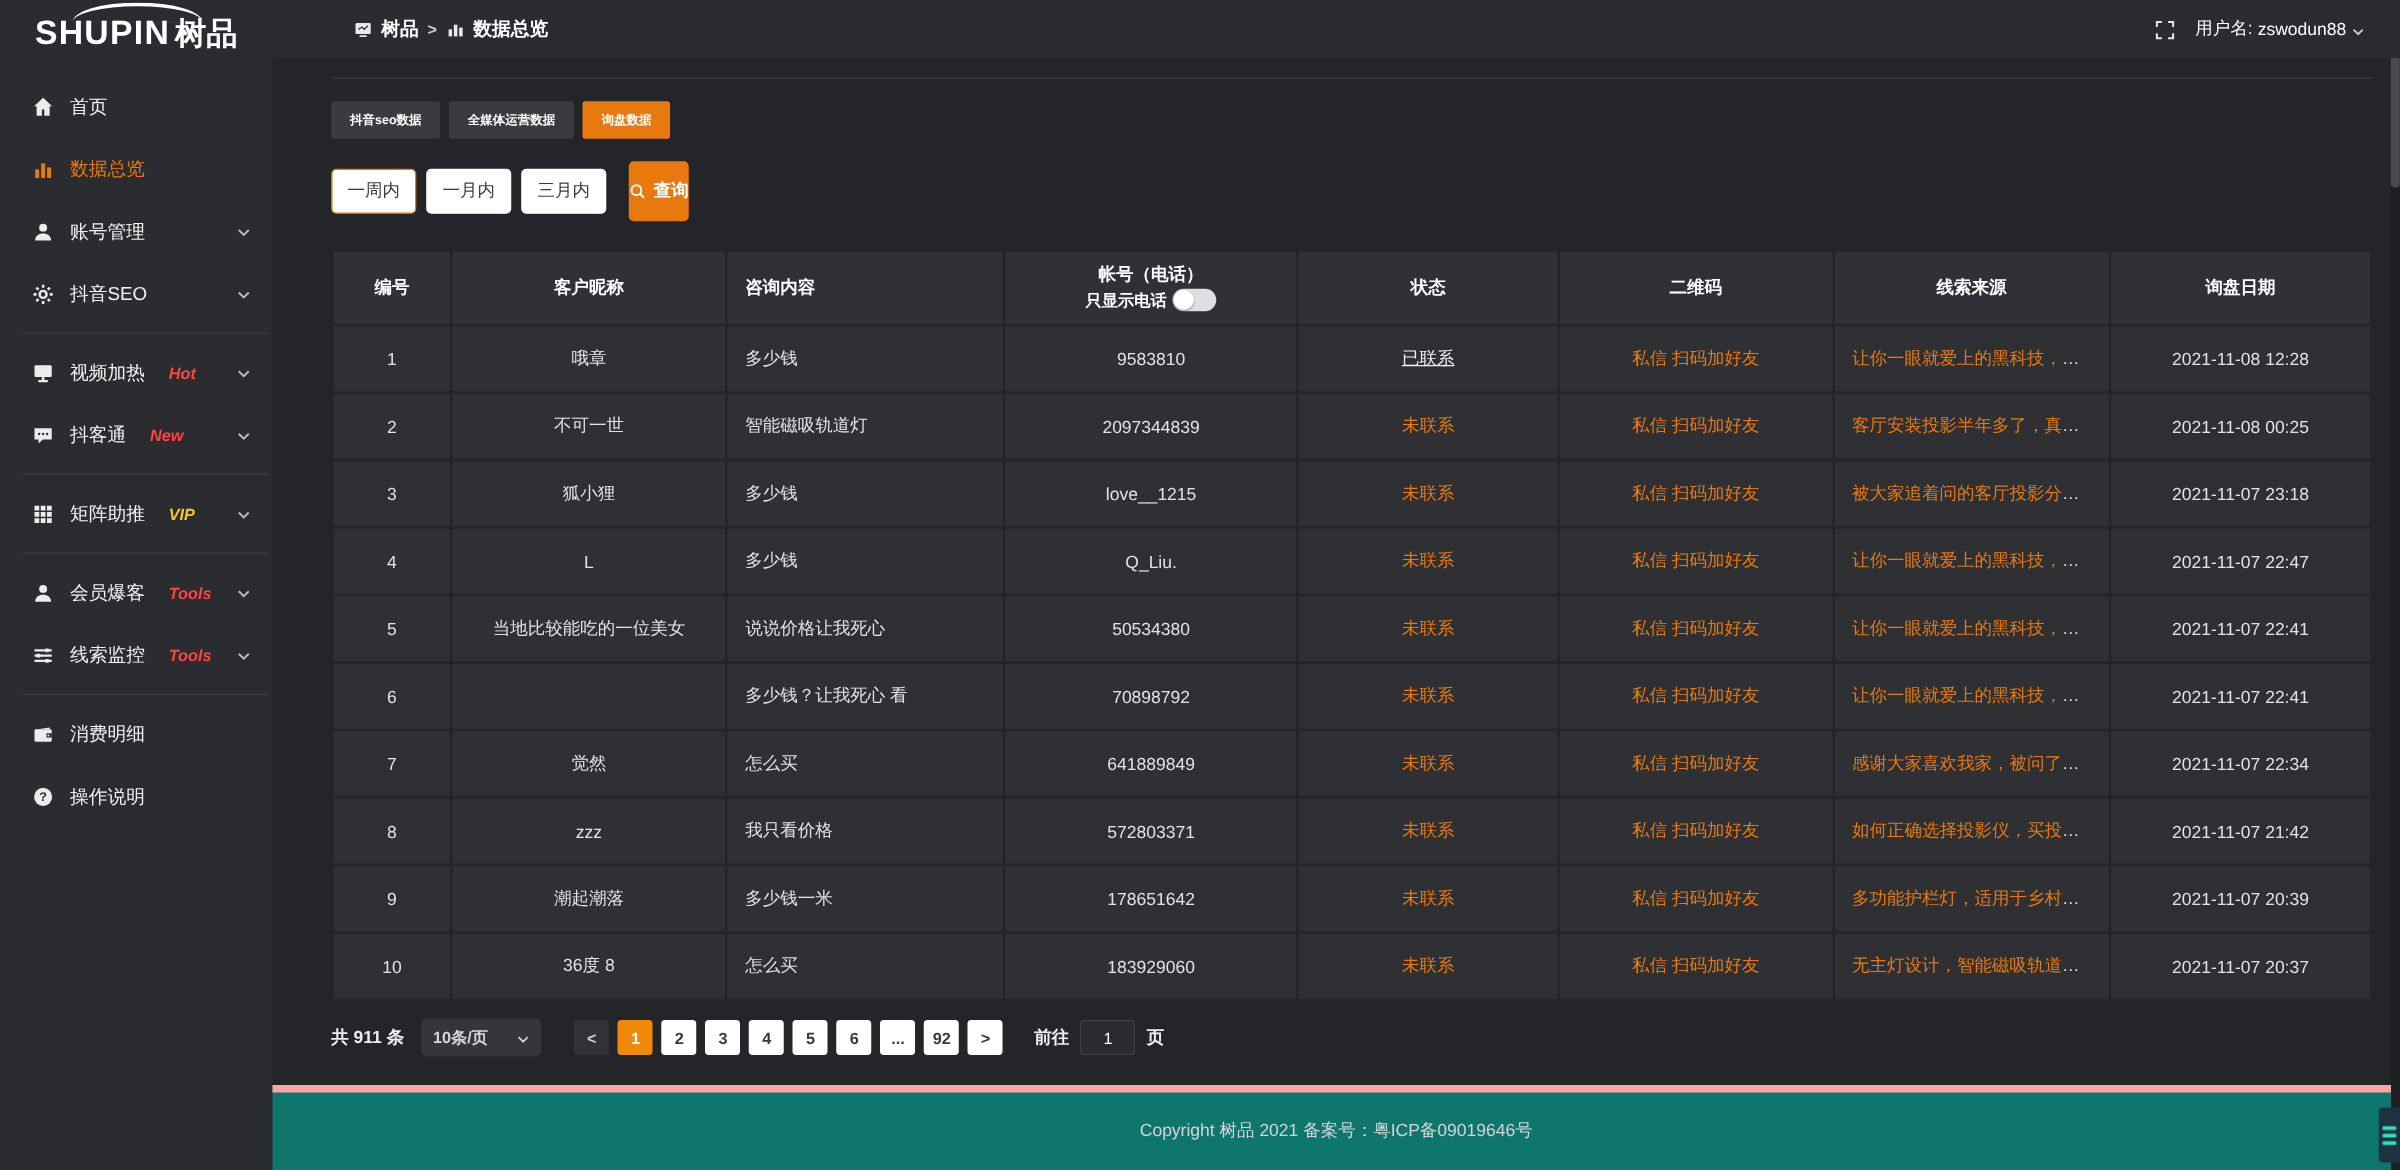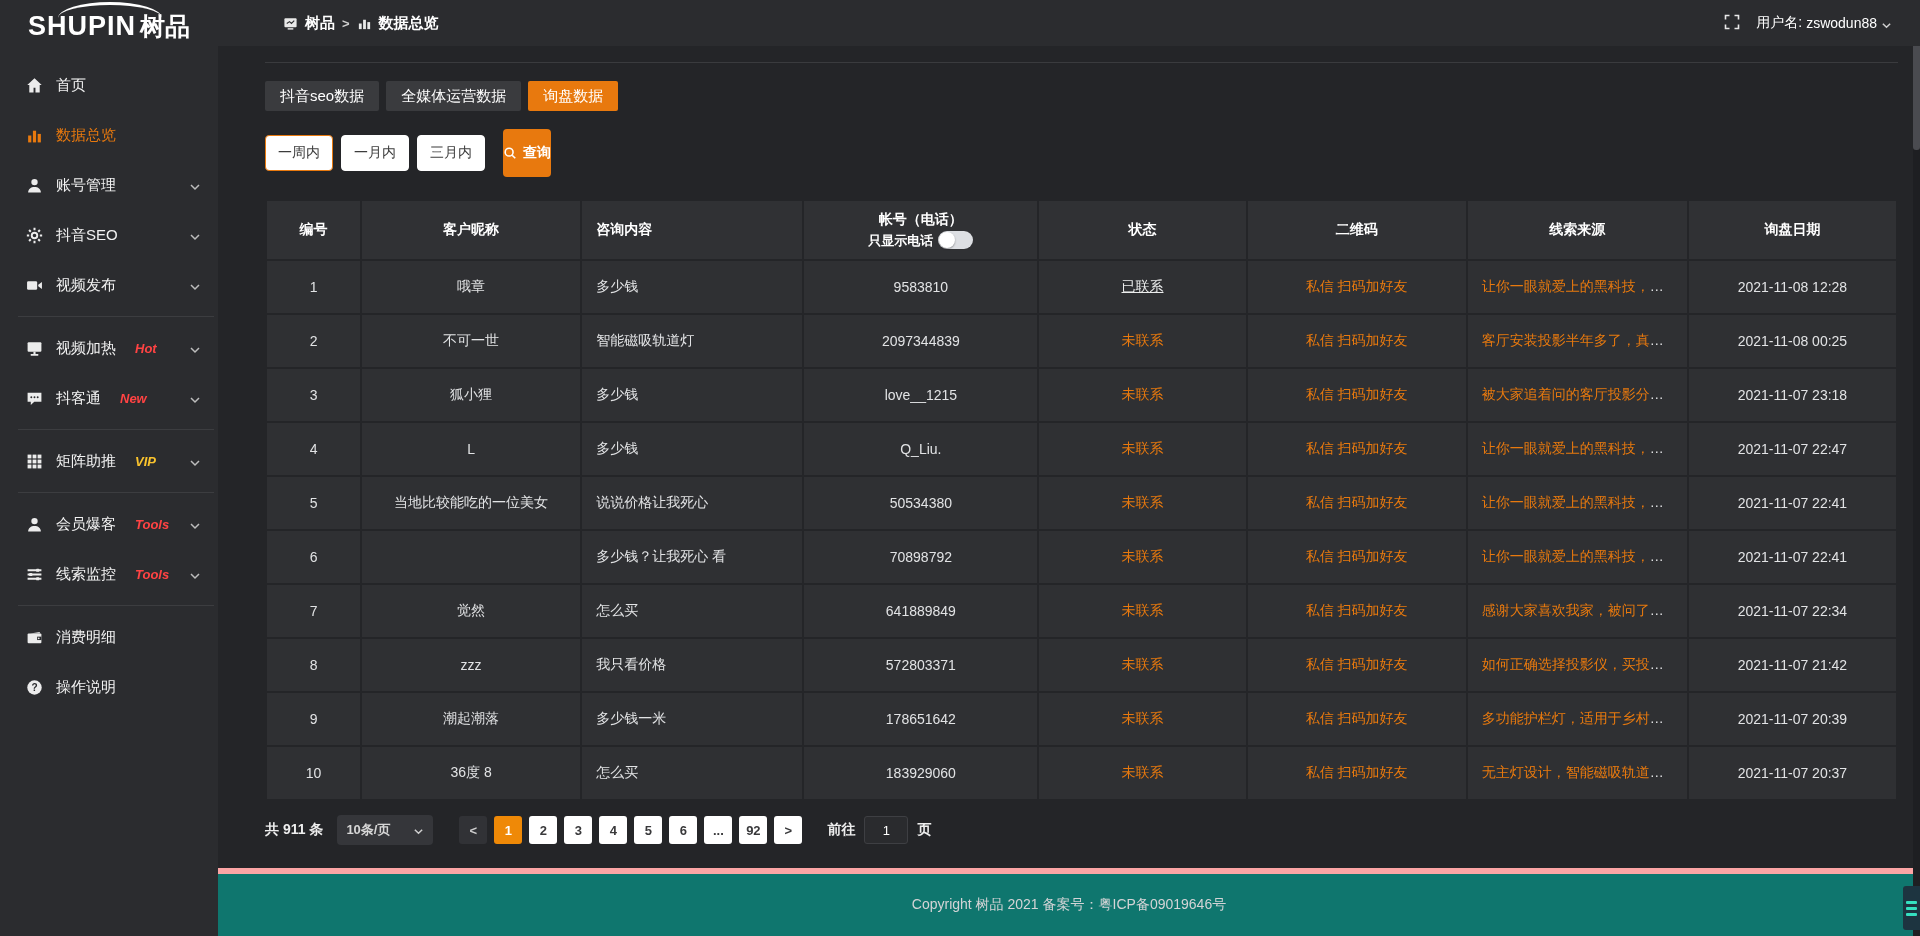--- a/index.html
+++ b/index.html
@@ -8,41 +8,41 @@
   
   .topbar { position:relative; height:46px; background:#2b2c2f; display:flex; align-items:center; z-index:5; }
   .logo { width:218px; height:46px; display:flex; align-items:center; justify-content:center; gap:4px; color:#fff; }
   .logo-arc { position:absolute; left:58px; top:2px; width:104px; height:16px;
     border-top:3px solid #fff; border-radius:50%/100% 100% 0 0; }
   .logo-en { font-size:27px; font-weight:bold; letter-spacing:1px; margin-top:6px; }
   .logo-cn { font-size:25px; font-weight:bold; margin-top:6px; }
   .breadcrumb { display:flex; align-items:center; margin-left:65px; color:#fff; font-size:15px; font-weight:bold; gap:7px; }
   .breadcrumb .icon { display:inline-flex; width:15px; height:15px; color:#e9e9e9; }
   .crumb-sep { color:#cfcfcf; font-size:13px; }
-  .topbar-right { margin-left:auto; display:flex; align-items:flex-start; gap:16px; padding-right:28px; color:#fff; font-size:14px; }
+  .topbar-right { margin-left:auto; display:flex; align-items:flex-end; gap:16px; padding-right:28px; color:#fff; font-size:14px; }
   .fs-icon { width:16px; height:16px; color:#e8e8e8; cursor:pointer; }
   .user-chip { display:flex; align-items:center; gap:4px; cursor:pointer; }
   .chev { width:11px; height:11px; color:#cfcfcf; }
   
   .layout { display:flex; height:890px; }
   .sidebar { width:218px; background:#2b2c2f; padding-top:14px; flex-shrink:0; }
   .menu-item { position:relative; height:50px; display:flex; align-items:center; padding-left:26px; gap:13px;
     color:#f2f2f2; font-size:15px; cursor:pointer; }
   .menu-item .mi-icon { width:17px; height:17px; display:inline-flex; color:#ececec; flex-shrink:0; }
   .menu-item.active { color:#e8790e; }
   .menu-item.active .mi-icon { color:#e8790e; }
   .mi-badge { font-style:italic; font-weight:bold; font-size:13px; margin-left:6px; }
   .mi-chev { position:absolute; right:17px; width:12px; height:12px; color:#bdbdbd; }
   .menu-divider { height:1px; background:#3c3d40; margin:6px 4px 6px 18px; }
   
   .main { flex:1; display:flex; flex-direction:column; padding:0 22px 0 47px; min-width:0; }
   .content-sep { border-top:1px solid #3a3b3e; margin-top:16px; }
   .tabs { display:flex; gap:7px; margin-top:18px; }
   .tab { height:30px; padding:0 15px; display:flex; align-items:center; background:#3a3b3e; color:#fff;
-    font-size:15px; font-weight:normal; border-radius:2px; cursor:pointer; }
+    font-size:10px; font-weight:bold; border-radius:2px; cursor:pointer; }
   .tab.active { background:#e8790e; }
   .filters { display:flex; align-items:center; margin-top:18px; gap:8px; }
   .select { width:210px; height:36px; background:#37383b; border-radius:4px; display:flex; align-items:center;
     justify-content:space-between; padding:0 12px; color:#97989c; font-size:14px; cursor:pointer; margin-right:10px; }
   .range-btn { height:36px; min-width:66px; padding:0 12px; background:#fff; border:1px solid #fff; border-radius:4px;
     color:#3c3c3c; font-size:14px; display:flex; align-items:center; justify-content:center; cursor:pointer; }
   .range-btn.active { border-color:#e8790e; }
   .btn-search { height:48px; padding:0 0; margin-left:10px; background:#e8790e; border:none; border-radius:4px;
     color:#fff; font-size:14px; font-weight:bold; display:flex; align-items:center; gap:6px; cursor:pointer;
     font-family:inherit; }
@@ -173,32 +173,20 @@
               <g stroke-width="1.9">
                 <path d="M8 .8V3M8 13v2.2M.8 8H3M13 8h2.2M2.9 2.9l1.6 1.6M11.5 11.5l1.6 1.6M2.9 13.1l1.6-1.6M11.5 4.5l1.6-1.6"></path>
               </g>
             </svg>
           </span>
           <span>抖音SEO</span>
           <span class="mi-chev"><svg viewBox="0 0 12 12" fill="none" stroke="currentColor" stroke-width="1.5">
               <path d="M2 4l4 4 4-4"></path>
             </svg></span>
         </div>
-        <div class="menu-item">
-          <span class="mi-icon">
-            <svg viewBox="0 0 16 16">
-              <rect x="1" y="4" width="9.5" height="8" rx="1.2" fill="currentColor"></rect>
-              <path d="M11.5 7.2L15 4.8v6.4l-3.5-2.4z" fill="currentColor"></path>
-            </svg>
-          </span>
-          <span>视频发布</span>
-          <span class="mi-chev"><svg viewBox="0 0 12 12" fill="none" stroke="currentColor" stroke-width="1.5">
-              <path d="M2 4l4 4 4-4"></path>
-            </svg></span>
-        </div>
         <div class="menu-divider"></div>
         <div class="menu-item">
           <span class="mi-icon">
             <svg viewBox="0 0 16 16">
               <rect x="1.5" y="2" width="13" height="9" rx="1" fill="currentColor"></rect>
               <rect x="7" y="11" width="2" height="2.2" fill="currentColor"></rect>
               <rect x="4.3" y="13.2" width="7.4" height="1.6" rx=".6" fill="currentColor"></rect>
             </svg>
           </span>
           <span>视频加热</span>

